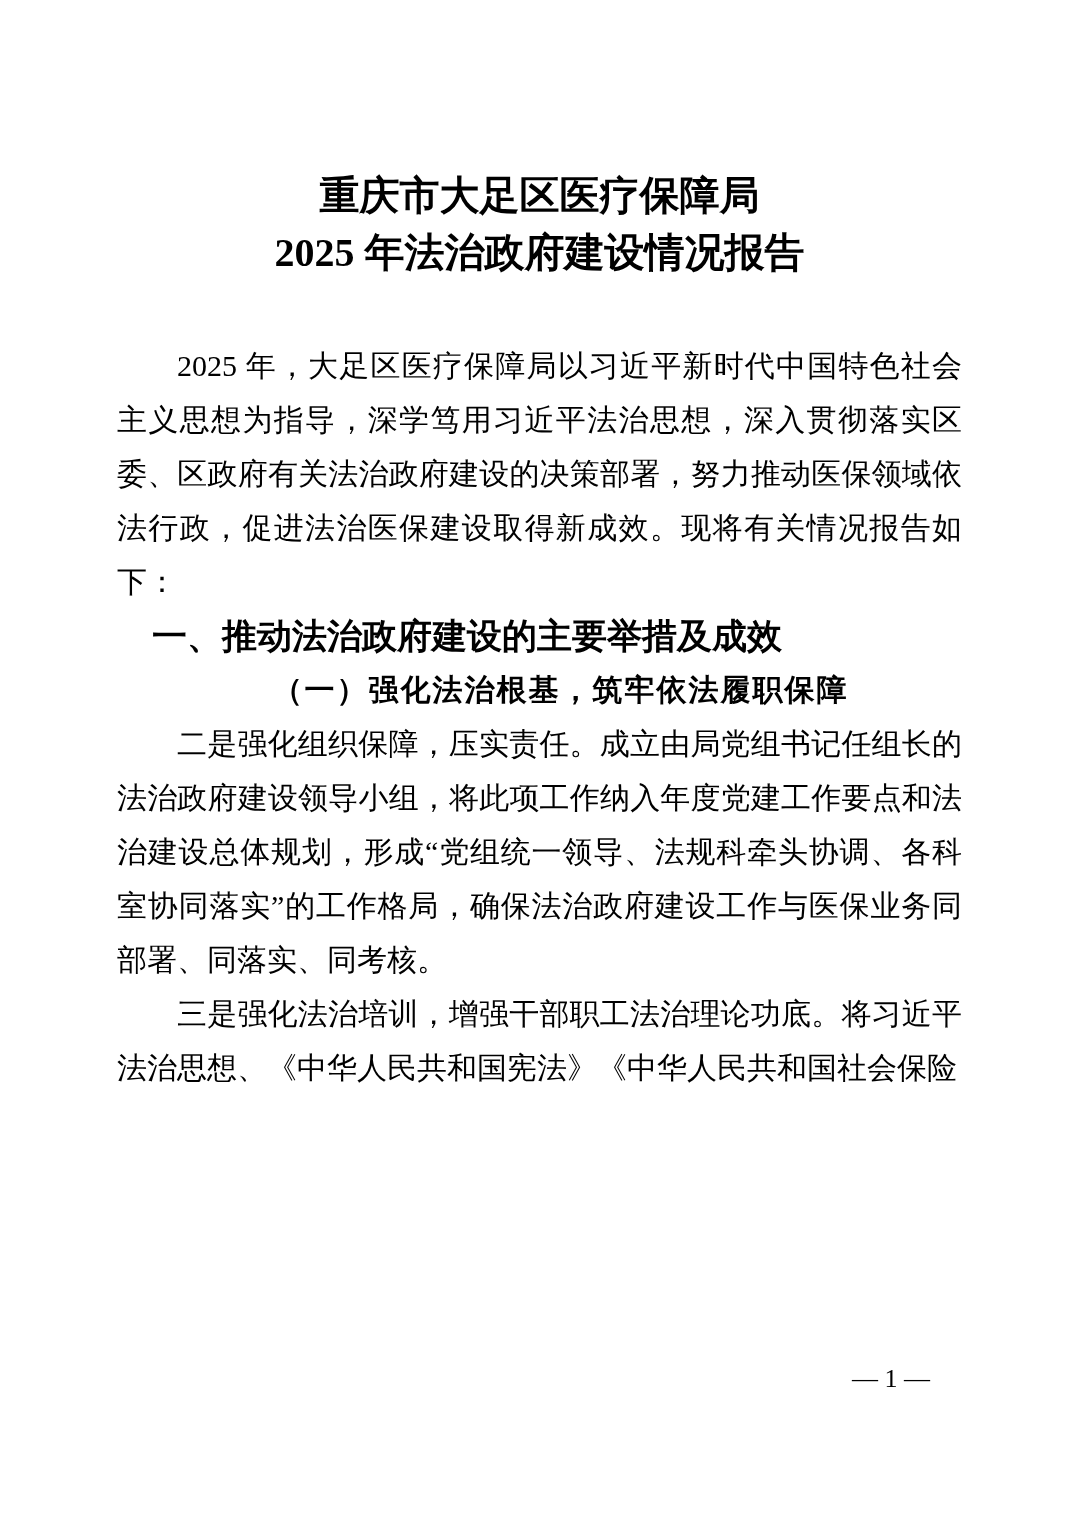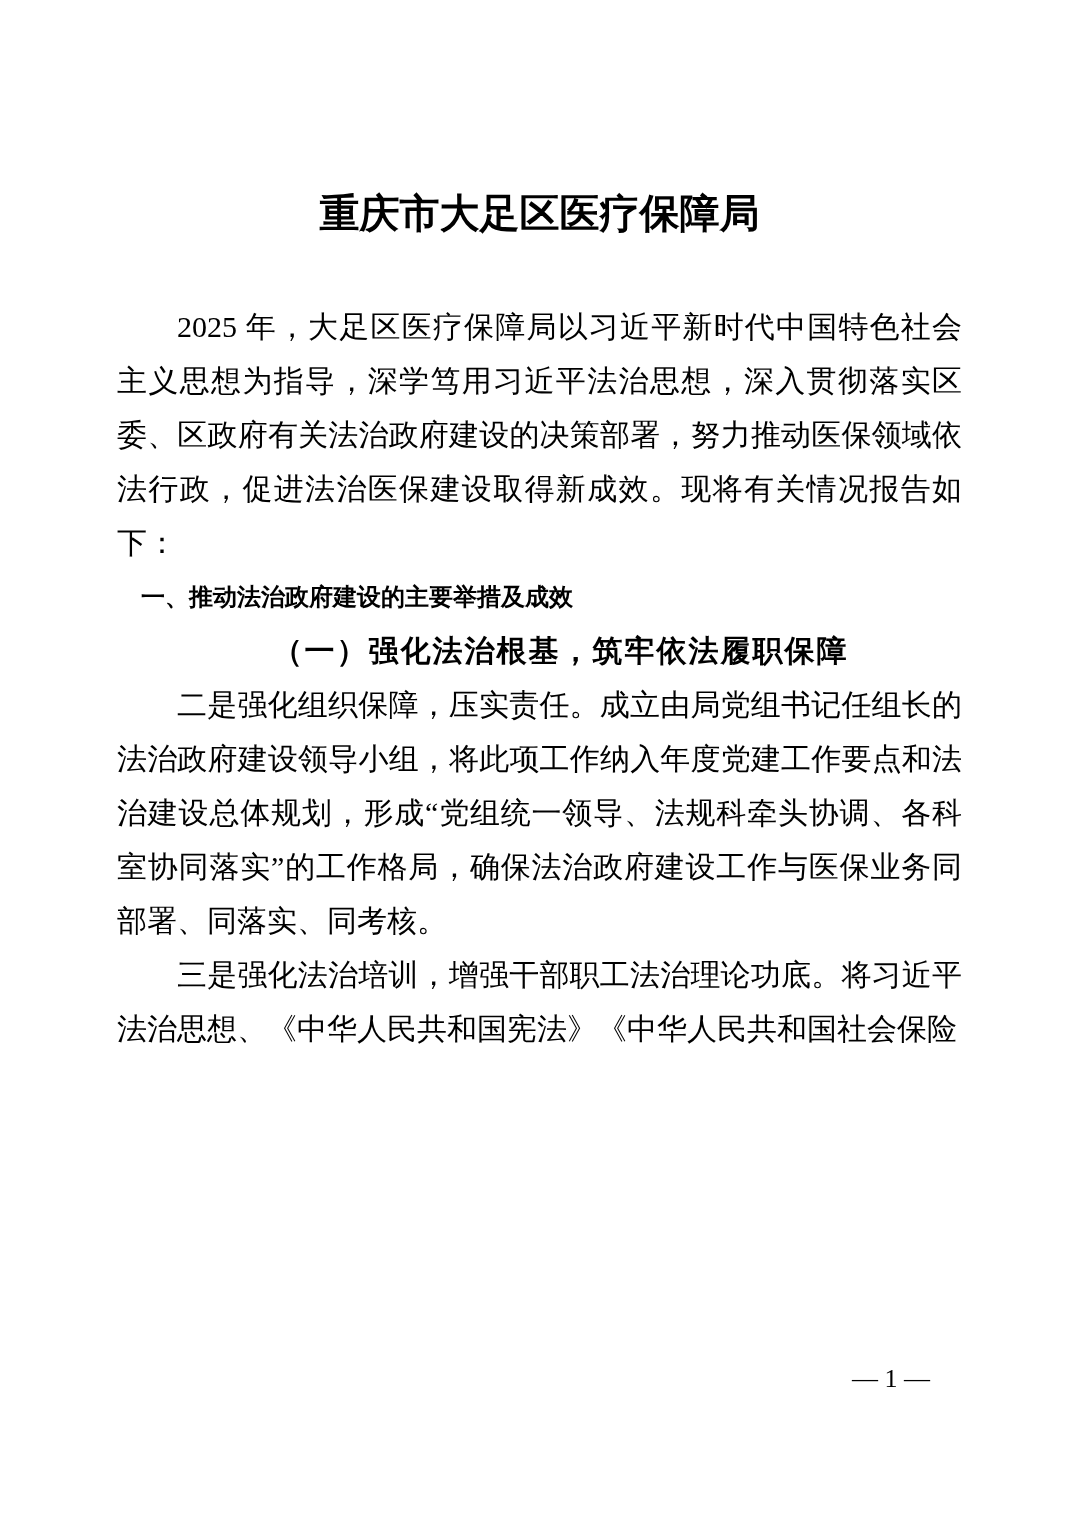--- a/index.html
+++ b/index.html
@@ -12,21 +12,21 @@
     width: 1074px;
     height: 1520px;
     background: #ffffff;
     color: #000000;
     overflow: hidden;
     font-family: "Liberation Serif", "DejaVu Serif", serif;
   }
   .content {
     position: absolute;
     left: 117px;
-    top: 185px;
+    top: 167px;
     width: 845px;
   }
   .doc-title {
     text-align: center;
     font-size: 40px;
     font-weight: 700;
     line-height: 57px;
     margin: 0 0 58px 0;
     font-family: "Liberation Serif", "DejaVu Serif", serif;
   }
@@ -39,21 +39,21 @@
     text-align: justify;
     text-indent: 2em;
     margin: 0;
     font-family: "Liberation Serif", "DejaVu Serif", serif;
   }
   p.body-para.shifted {
     padding-left: 22px;
     width: 823px;
   }
   .section-heading {
-    font-size: 24px;
+    font-size: 35px;
     font-weight: 700;
     line-height: 54px;
     text-indent: 1em;
     margin: 0;
     font-family: "Liberation Sans", "DejaVu Sans", sans-serif;
   }
   .subsection-heading {
     font-size: 30px;
     font-weight: 700;
     line-height: 54px;
@@ -74,20 +74,21 @@
   }
 </style>
 </head>
 <body>
 
 <div class="page">
   <div class="content">
 
     <h1 class="doc-title">
       <span class="title-line">重庆市大足区医疗保障局</span>
+      <span class="title-line">2025 年法治政府建设情况报告</span>
     </h1>
 
     <p class="body-para">2025 年，大足区医疗保障局以习近平新时代中国特色社会主义思想为指导，深学笃用习近平法治思想，深入贯彻落实区委、区政府有关法治政府建设的决策部署，努力推动医保领域依法行政，促进法治医保建设取得新成效。现将有关情况报告如下：</p>
 
     <p class="section-heading">一、推动法治政府建设的主要举措及成效</p>
 
     <p class="subsection-heading">（一）强化法治根基，筑牢依法履职保障</p>
 
 
     <p class="body-para">二是强化组织保障，压实责任。成立由局党组书记任组长的法治政府建设领导小组，将此项工作纳入年度党建工作要点和法治建设总体规划，形成“党组统一领导、法规科牵头协调、各科室协同落实”的工作格局，确保法治政府建设工作与医保业务同部署、同落实、同考核。</p>

